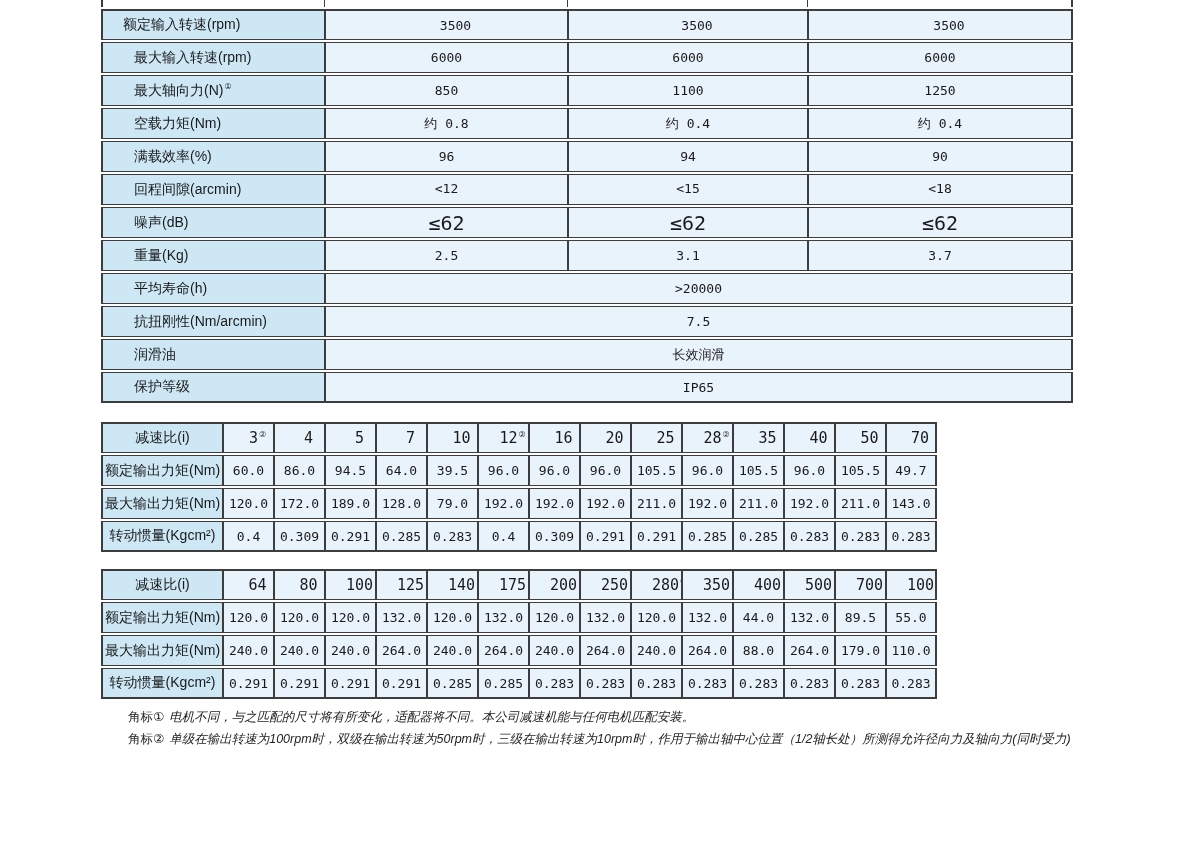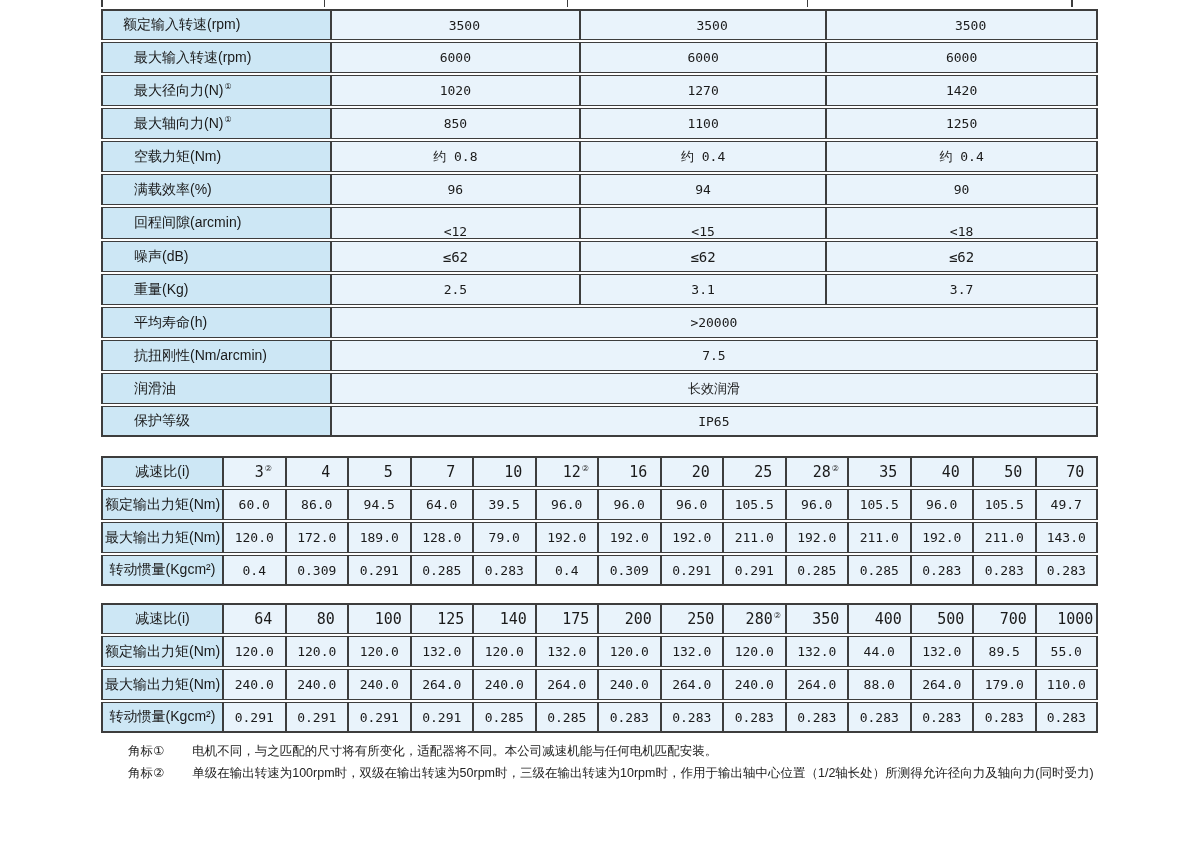--- a/index.html
+++ b/index.html
@@ -12,21 +12,21 @@
     overflow: hidden;
   }
   .sheet { position: relative; margin-left: 101px; width: 972px; }
 
   
   .cutoff { display: flex; height: 7px; width: 972px; background: #fff; }
   .cutoff .cseg { height: 7px; border-right: 1px solid #3d3d3d; }
   .cutoff .cseg:first-child { border-left: 2px solid #3d3d3d; }
   .cutoff .cseg:last-child { border-right: 2px solid #3d3d3d; }
 
-  table { border-collapse: separate; border-spacing: 0 2px; table-layout: fixed; width: 997px; }
+  table { border-collapse: separate; border-spacing: 0 2px; table-layout: fixed; width: 836px; }
   td {
     border: 1px solid #3d3d3d;
     background: #e9f3fb;
     height: 31px;
     text-align: center;
     vertical-align: middle;
     font-size: 13px;
     font-family: "DejaVu Sans Mono", "Liberation Mono", monospace;
     padding: 0 2px;
     overflow: hidden;
@@ -37,36 +37,36 @@
     text-align: left;
     padding-left: 31px;
     font-size: 14px;
     font-family: "Liberation Sans", "DejaVu Sans", sans-serif;
   }
   tr td:first-child { border-left-width: 2px; }
   tr td:last-child  { border-right-width: 2px; }
   tr:first-child td { border-top-width: 2px; padding-left: 20px; }
   tr:last-child td  { border-bottom-width: 2px; }
 
-  td.top { vertical-align: top; padding-top: 17px; line-height: 13px; }
-  td.big { font-size: 14px; }
+  td.top { vertical-align: top; padding-top: 7px; line-height: 13px; }
+  td.big { font-size: 20px; }
 
   .ratio { margin-top: 13px; }
   .ratio td.label { text-align: center; padding: 0 2px; font-size: 14px; }
   .ratio tr:first-child td { font-size: 15px; }
   .ratio tr:first-child td.label { font-size: 14px; }
   .spec { margin-top: 0; }
   .ratio-first { margin-top: 15px; }
 
   .sup { font-size: 8px; vertical-align: super; margin-left: 1px; letter-spacing: 0; }
 
   .footnotes { margin-top: 9px; padding-left: 27px; font-size: 12.5px; color: #222; }
-  .footnote { display: flex; margin-top: 7px; line-height: 15px; white-space: nowrap; gap: 13px; }
+  .footnote { display: flex; margin-top: 7px; line-height: 15px; white-space: nowrap; }
   .footnote .marker { flex: none; }
-  .footnote .text { margin-left: 15px; }
+  .footnote .text { margin-left: 5px; font-style: italic; }
 </style>
 </head>
 <body>
 
 <div class="sheet">
 
   <div class="cutoff">
     <span class="cseg" style="width:224px"></span>
     <span class="cseg" style="width:243px"></span>
     <span class="cseg" style="width:240px"></span>
@@ -85,26 +85,20 @@
           <td class="label">额定输入转速(rpm)</td>
           <td>3500</td>
           <td>3500</td>
           <td>3500</td>
         </tr>
         <tr>
           <td class="label">最大输入转速(rpm)</td>
           <td>6000</td>
           <td>6000</td>
           <td>6000</td>
-        </tr>
-        <tr>
-          <td class="label">最大径向力(N)<span class="sup">①</span></td>
-          <td>1020</td>
-          <td>1270</td>
-          <td>1420</td>
         </tr>
         <tr>
           <td class="label">最大轴向力(N)<span class="sup">①</span></td>
           <td>850</td>
           <td>1100</td>
           <td>1250</td>
         </tr>
         <tr>
           <td class="label">空载力矩(Nm)</td>
           <td>约 0.8</td>

